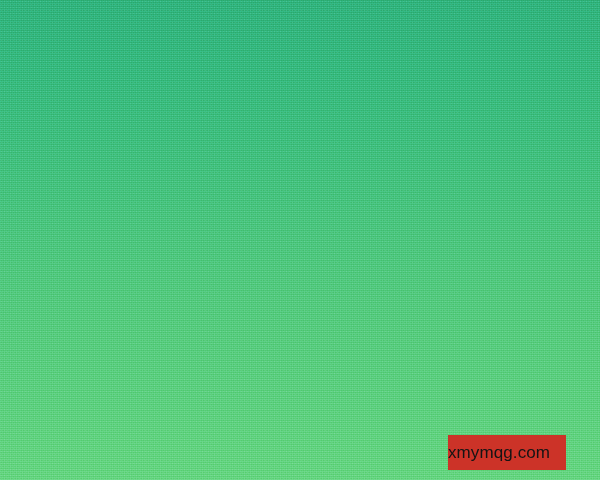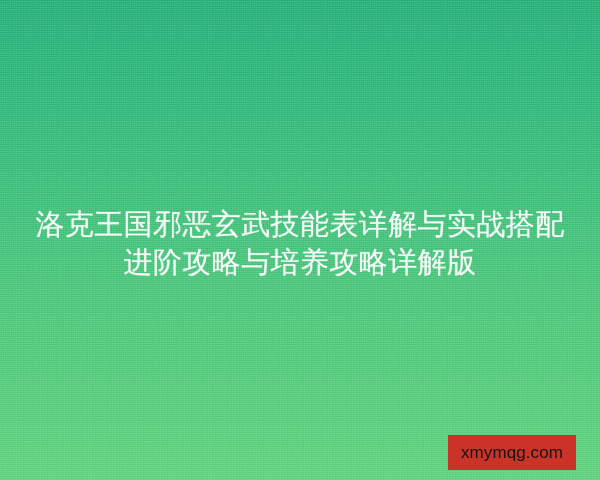--- a/index.html
+++ b/index.html
@@ -82,48 +82,43 @@
 
   .headline .line {
     display: block;
   }
 
   
   .watermark {
     position: absolute;
     left: 448px;
     top: 435px;
-    width: 128px;
+    width: 118px;
     height: 35px;
     background: #cc3328;
     display: flex;
     align-items: center;
-    justify-content: center;
   }
 
   .watermark-text {
     color: #141414;
     font-size: 17px;
     line-height: 1;
     font-weight: 400;
     letter-spacing: 0.1px;
     font-family: "Liberation Sans", "DejaVu Sans", sans-serif;
   }
 </style>
 </head>
 <body>
 
 <div id="stage">
 
   <div class="bg-gradient"></div>
   <div class="bg-noise"></div>
   <div class="bg-noise-2"></div>
 
-  <div class="headline">
-    <span class="line">洛克王国邪恶玄武技能表详解与实战搭配</span>
-    <span class="line">进阶攻略与培养攻略详解版</span>
-  </div>
 
   <div class="watermark">
     <span class="watermark-text">xmymqg.com</span>
   </div>
 
 </div>
 
 </body></html>

